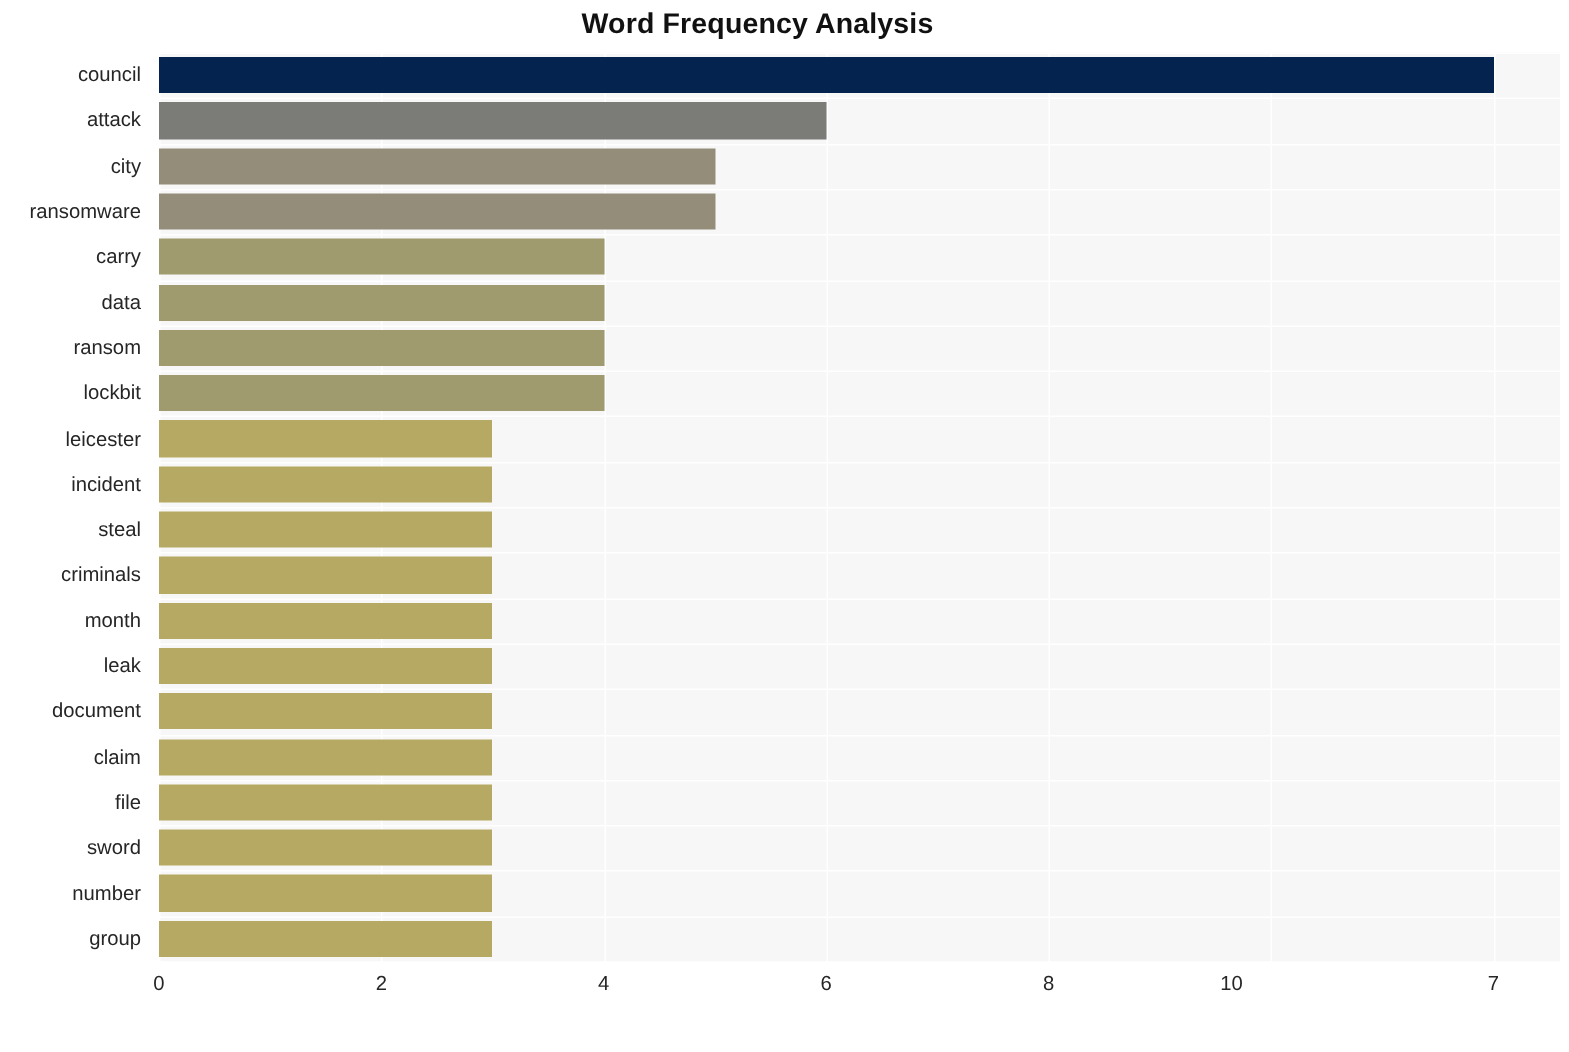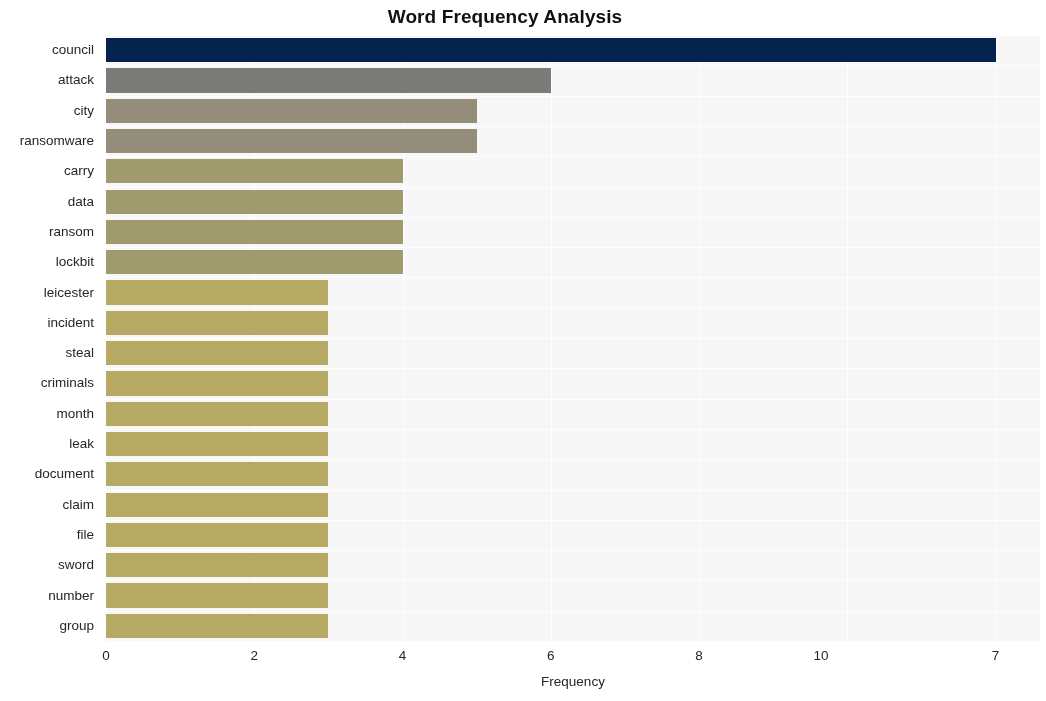--- a/index.html
+++ b/index.html
@@ -212,15 +212,14 @@
   <div id="x-tick-labels">
       <div class="x-tick-label" style="left: 106px;">0</div>
       <div class="x-tick-label" style="left: 254.254px;">2</div>
       <div class="x-tick-label" style="left: 402.508px;">4</div>
       <div class="x-tick-label" style="left: 550.762px;">6</div>
       <div class="x-tick-label" style="left: 699.016px;">8</div>
       <div class="x-tick-label" style="left: 821px;">10</div>
       <div class="x-tick-label" style="left: 995.524px;">7</div>
     </div>
 
-  <div id="x-axis-title">Frequency</div>
 
 </div>
 
 </body></html>

